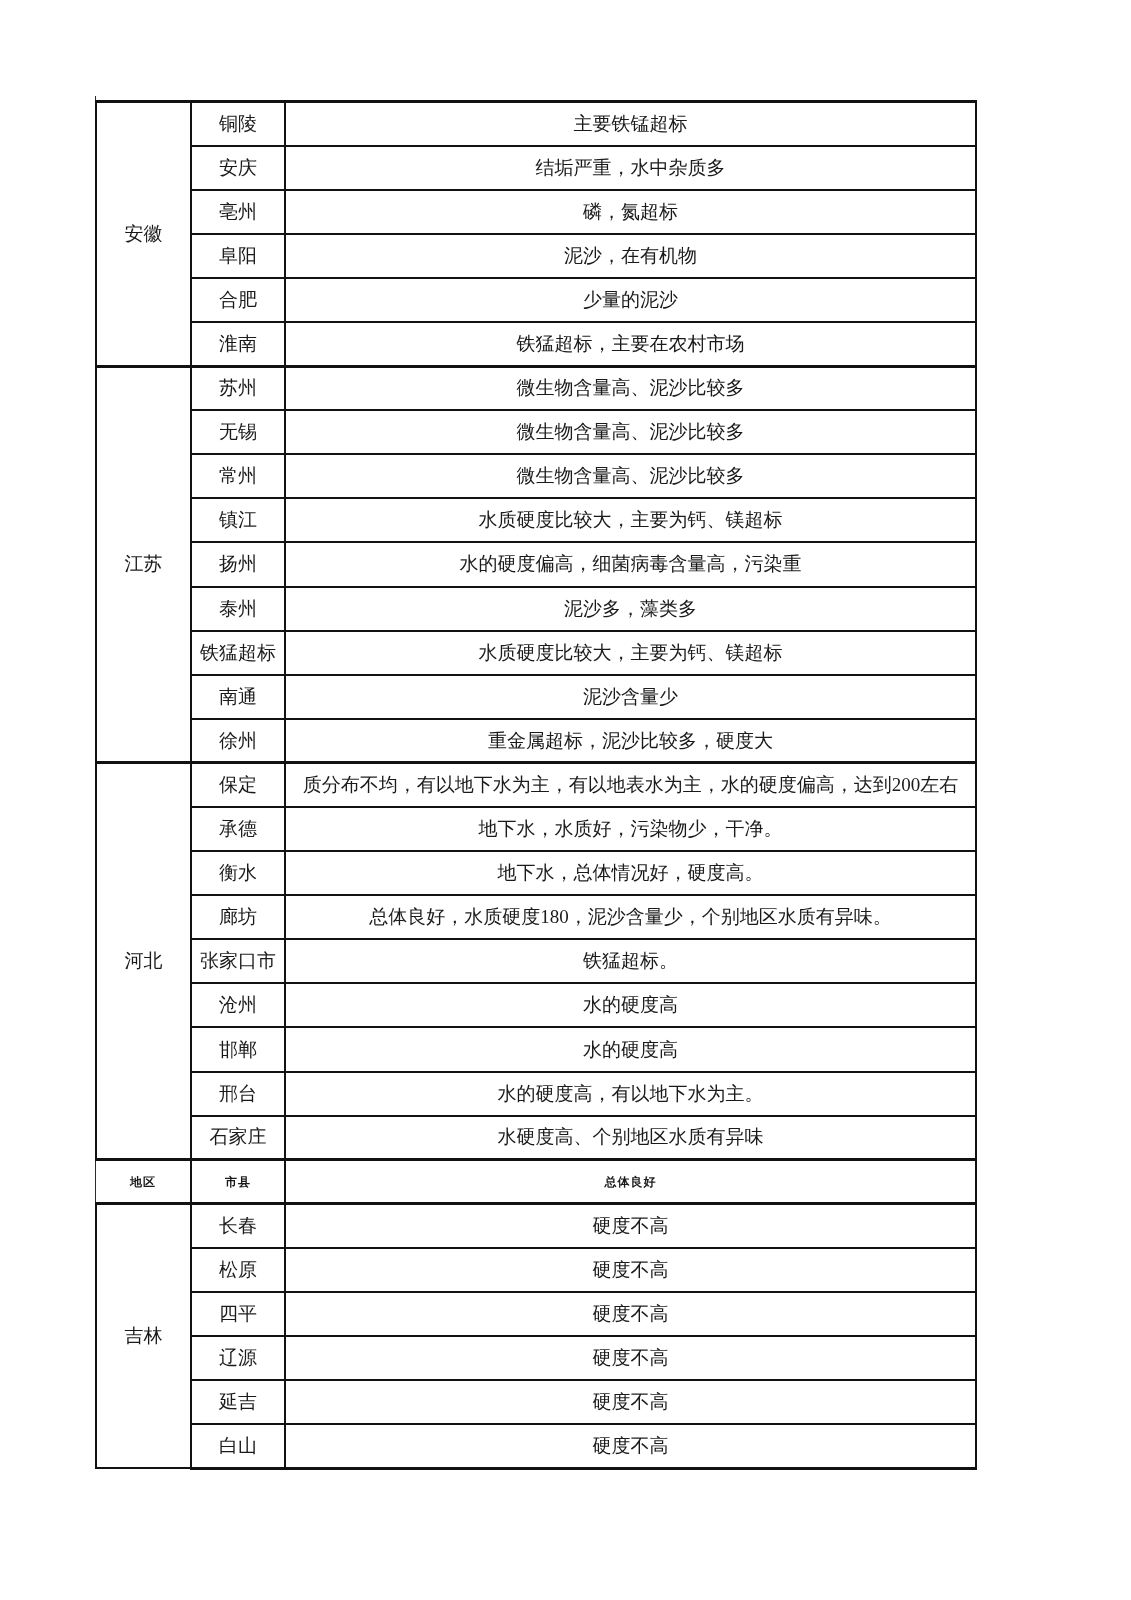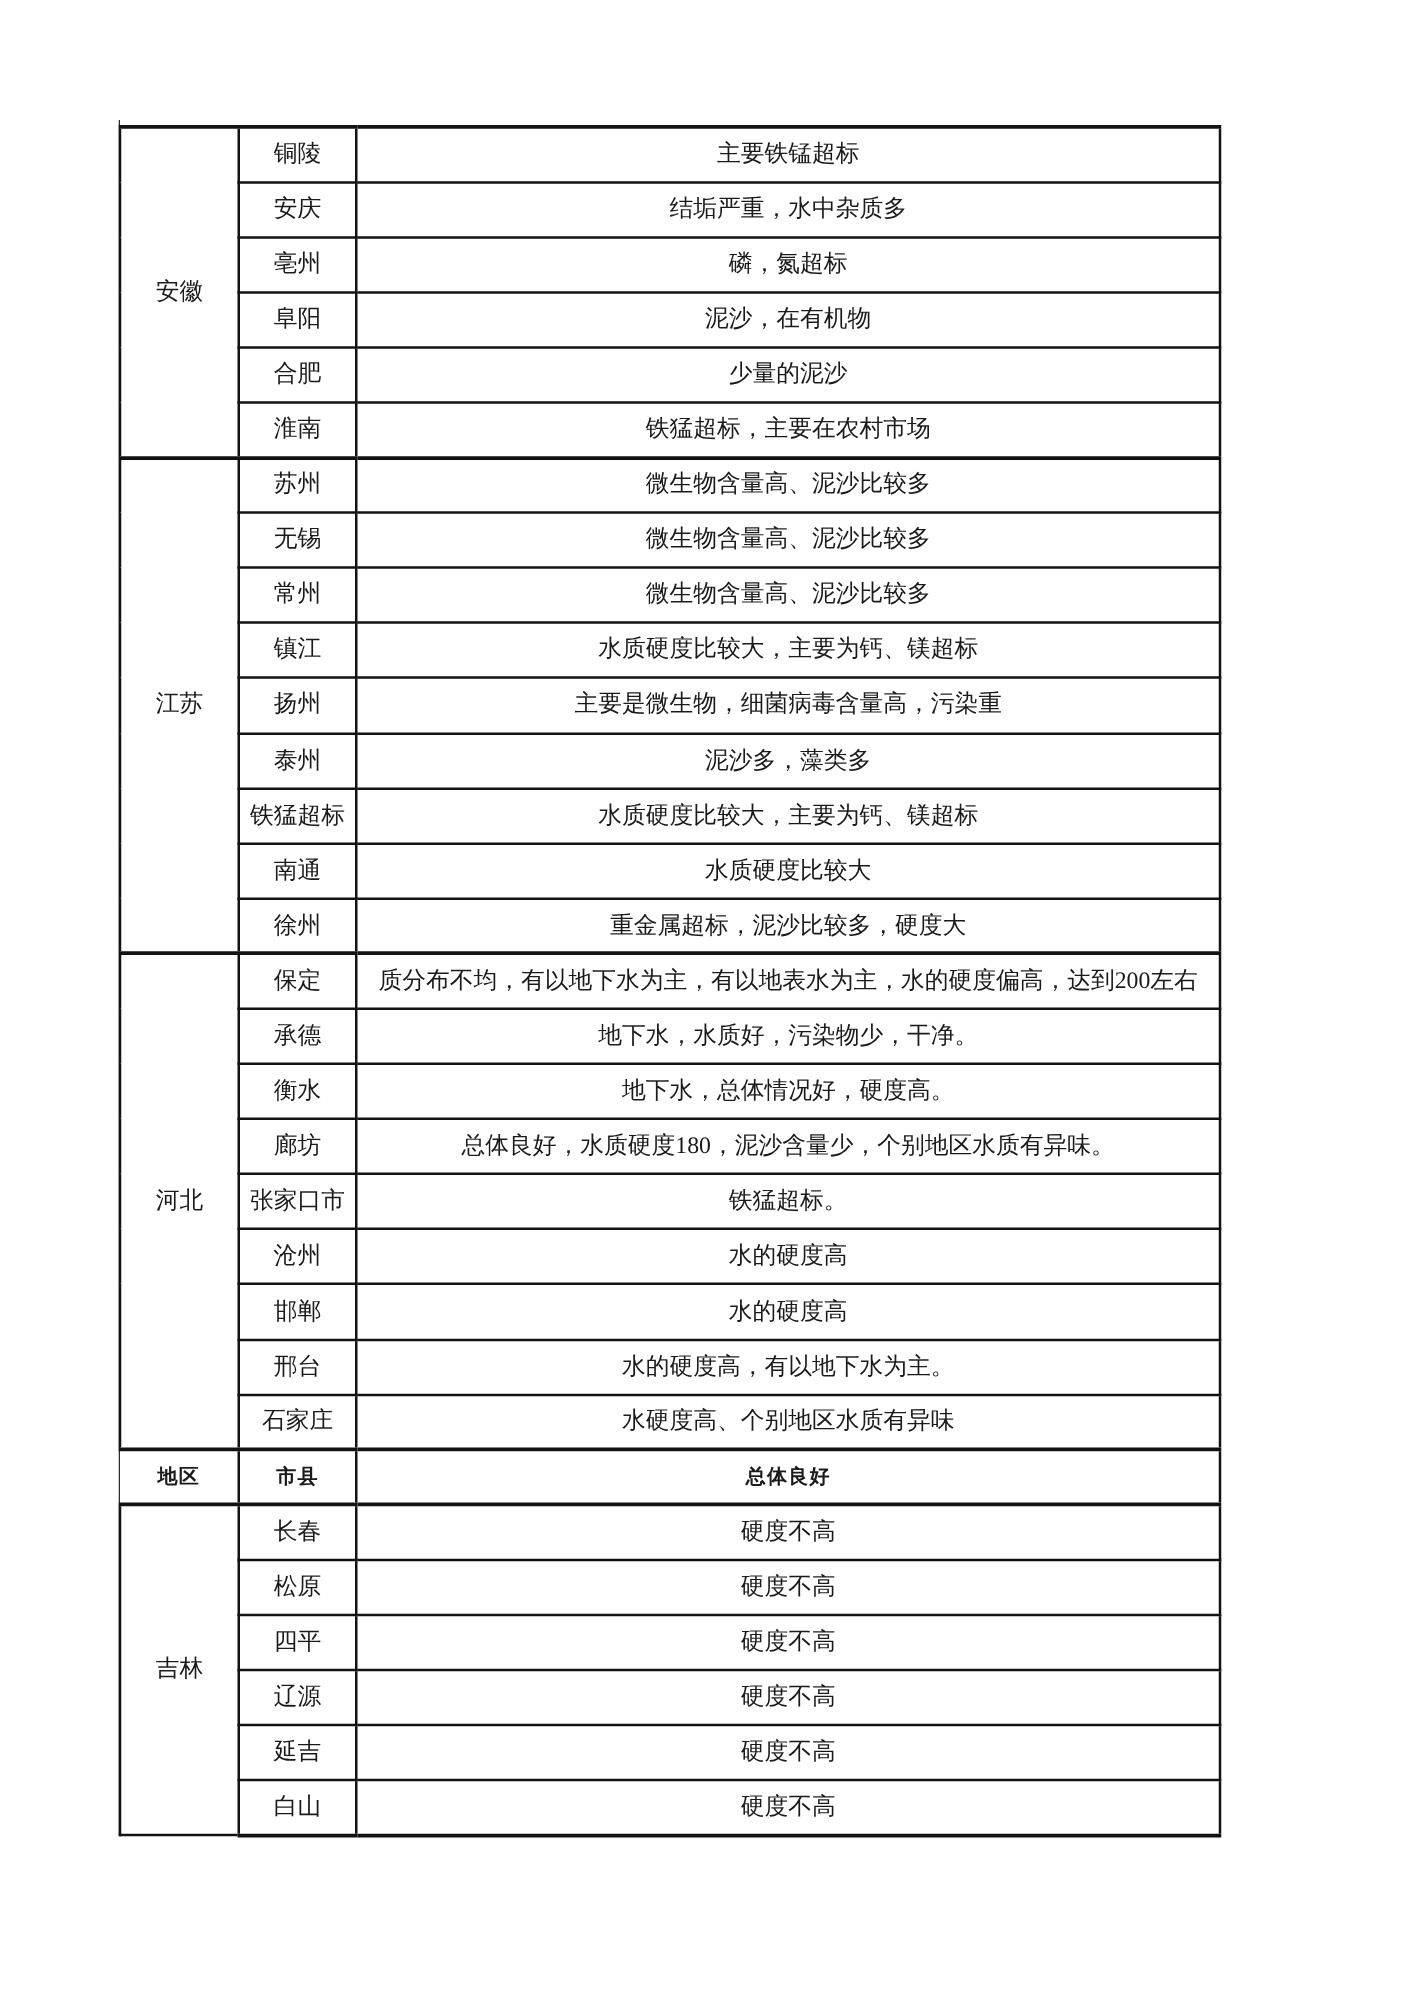--- a/index.html
+++ b/index.html
@@ -50,21 +50,21 @@
   col.c-feature { width: 691px; }
 
   td.region-cell { border-left: none; }
   tr.section-start td { border-top: 3px solid #121212; }
   tr.table-first td   { border-top: 3px solid #121212; }
   tr.table-last td    { border-bottom: 3px solid #121212; }
 
   tr.header-row th {
     border-top: 3px solid #121212;
     border-bottom: 3px solid #121212;
-    font-size: 16px;
+    font-size: 12px;
     font-weight: bold;
     letter-spacing: 1px;
   }
   tr.header-row th.region-h { border-left: none; }
 
   
   td.region-pos-0 { vertical-align: top; padding-top: 72px; }
   td.region-pos-3 { vertical-align: top; padding-top: 148px; }
 
   
@@ -120,33 +120,33 @@
         <tr class="data-row">
           <td class="city-cell">常州</td>
           <td class="feature-cell">微生物含量高、泥沙比较多</td>
         </tr>
         <tr class="data-row">
           <td class="city-cell">镇江</td>
           <td class="feature-cell">水质硬度比较大，主要为钙、镁超标</td>
         </tr>
         <tr class="data-row">
           <td class="city-cell">扬州</td>
-          <td class="feature-cell">主要是微生物，细菌病毒含量高，污染重</td>
+          <td class="feature-cell">水的硬度偏高，细菌病毒含量高，污染重</td>
         </tr>
         <tr class="data-row">
           <td class="city-cell">泰州</td>
           <td class="feature-cell">泥沙多，藻类多</td>
         </tr>
         <tr class="data-row">
           <td class="city-cell">铁猛超标</td>
           <td class="feature-cell">水质硬度比较大，主要为钙、镁超标</td>
         </tr>
         <tr class="data-row">
           <td class="city-cell">南通</td>
-          <td class="feature-cell">水质硬度比较大</td>
+          <td class="feature-cell">泥沙含量少</td>
         </tr>
         <tr class="data-row">
           <td class="city-cell">徐州</td>
           <td class="feature-cell">重金属超标，泥沙比较多，硬度大</td>
         </tr>
         <tr class="data-row section-start">
           <td class="region-cell region-pos-2" rowspan="9">河北</td>
           <td class="city-cell">保定</td>
           <td class="feature-cell">质分布不均，有以地下水为主，有以地表水为主，水的硬度偏高，达到200左右</td>
         </tr>

